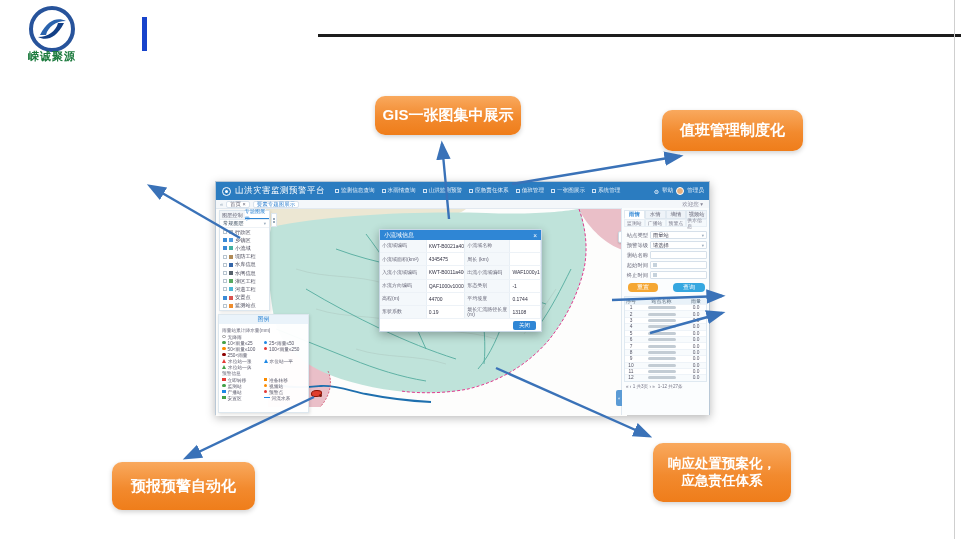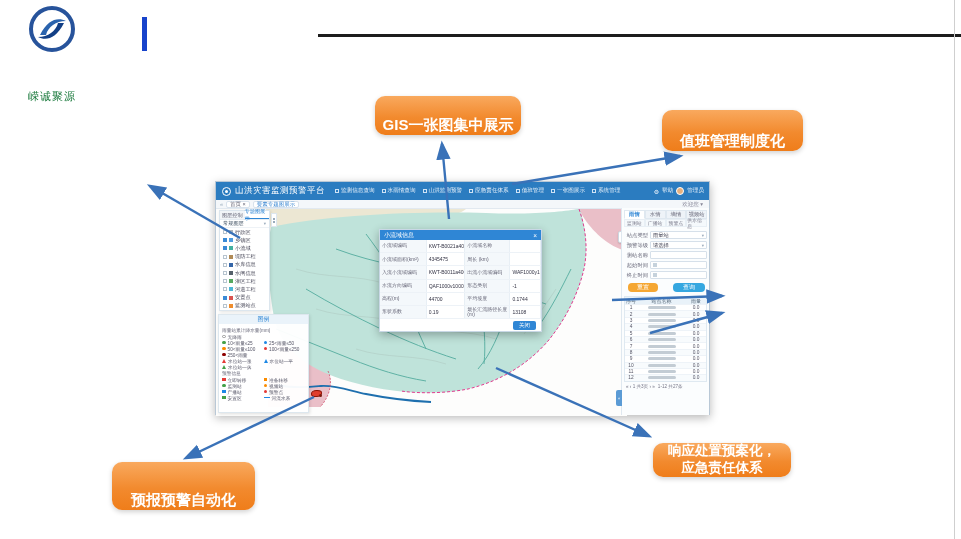--- a/index.html
+++ b/index.html
@@ -5,37 +5,37 @@
   * { margin:0; padding:0; box-sizing:border-box; }
   html,body { width:961px; height:539px; background:#fff; overflow:hidden;
     font-family:"Liberation Sans", sans-serif; }
   .abs { position:absolute; }
   #slide { position:relative; width:961px; height:539px; background:#fff; }
   #slide-edge { left:954px; top:0; width:1px; height:539px; background:#cfcfcf; }
 
   
   #logo { left:28px; top:5px; width:48px; height:48px; }
   #logo-text { left:14px; top:49px; width:76px; text-align:center; font-size:11px;
-    font-weight:normal; color:#1b7a3d; letter-spacing:1px;margin-top:40px; }
+    font-weight:bold; color:#1b7a3d; letter-spacing:1px; }
   #accent-bar { left:142px; top:17px; width:5px; height:34px; background:#1743cb; }
   #page-title { left:157px; top:13px; font-size:26px; font-weight:bold; color:#0e0e0e; letter-spacing:2px; }
   #divider { left:318px; top:34px; width:643px; height:3px; background:#1c1c1c; }
   #slogan { left:694px; top:5px; width:230px; font-size:18px; font-style:italic;
     color:#2d2d2d; font-family:"DejaVu Serif", serif; letter-spacing:1px; }
 
   
-  .callout { display:flex; flex-direction:column; align-items:center; justify-content:flex-end;
+  .callout { display:flex; flex-direction:column; align-items:center; justify-content:center;
     background:linear-gradient(180deg,#f9a95e 0%,#f28a2e 55%,#ef7d1a 100%);
     border-radius:10px; color:#fff; font-weight:bold; font-size:15px;
     box-shadow:0 2px 5px rgba(0,0,0,.18); text-align:center; line-height:1.25; }
   #co-thematic { left:78px; top:140px; width:142px; height:37px; }
   #co-gis      { left:375px; top:96px;  width:146px; height:39px; }
   #co-duty     { left:662px; top:110px; width:141px; height:41px; }
   #co-monitor  { left:748px; top:281px; width:142px; height:44px; }
-  #co-response { left:653px; top:443px; width:138px; height:34px; font-size:13.5px; }
+  #co-response { left:653px; top:443px; width:138px; height:59px; font-size:13.5px; }
   #co-forecast { left:112px; top:462px; width:143px; height:48px; }
 
   
   #arrows { left:0; top:0; width:961px; height:539px; pointer-events:none; z-index:40; }
 
   
   #win { left:215px; top:181px; width:495px; height:234px; background:#fff;
     border:1px solid #b9c8d6; box-shadow:0 3px 9px rgba(0,0,0,.28); }
   #win-header { left:0; top:0; width:493px; height:18px; background:#2b7cc0;
     display:flex; align-items:center; color:#fff; }

